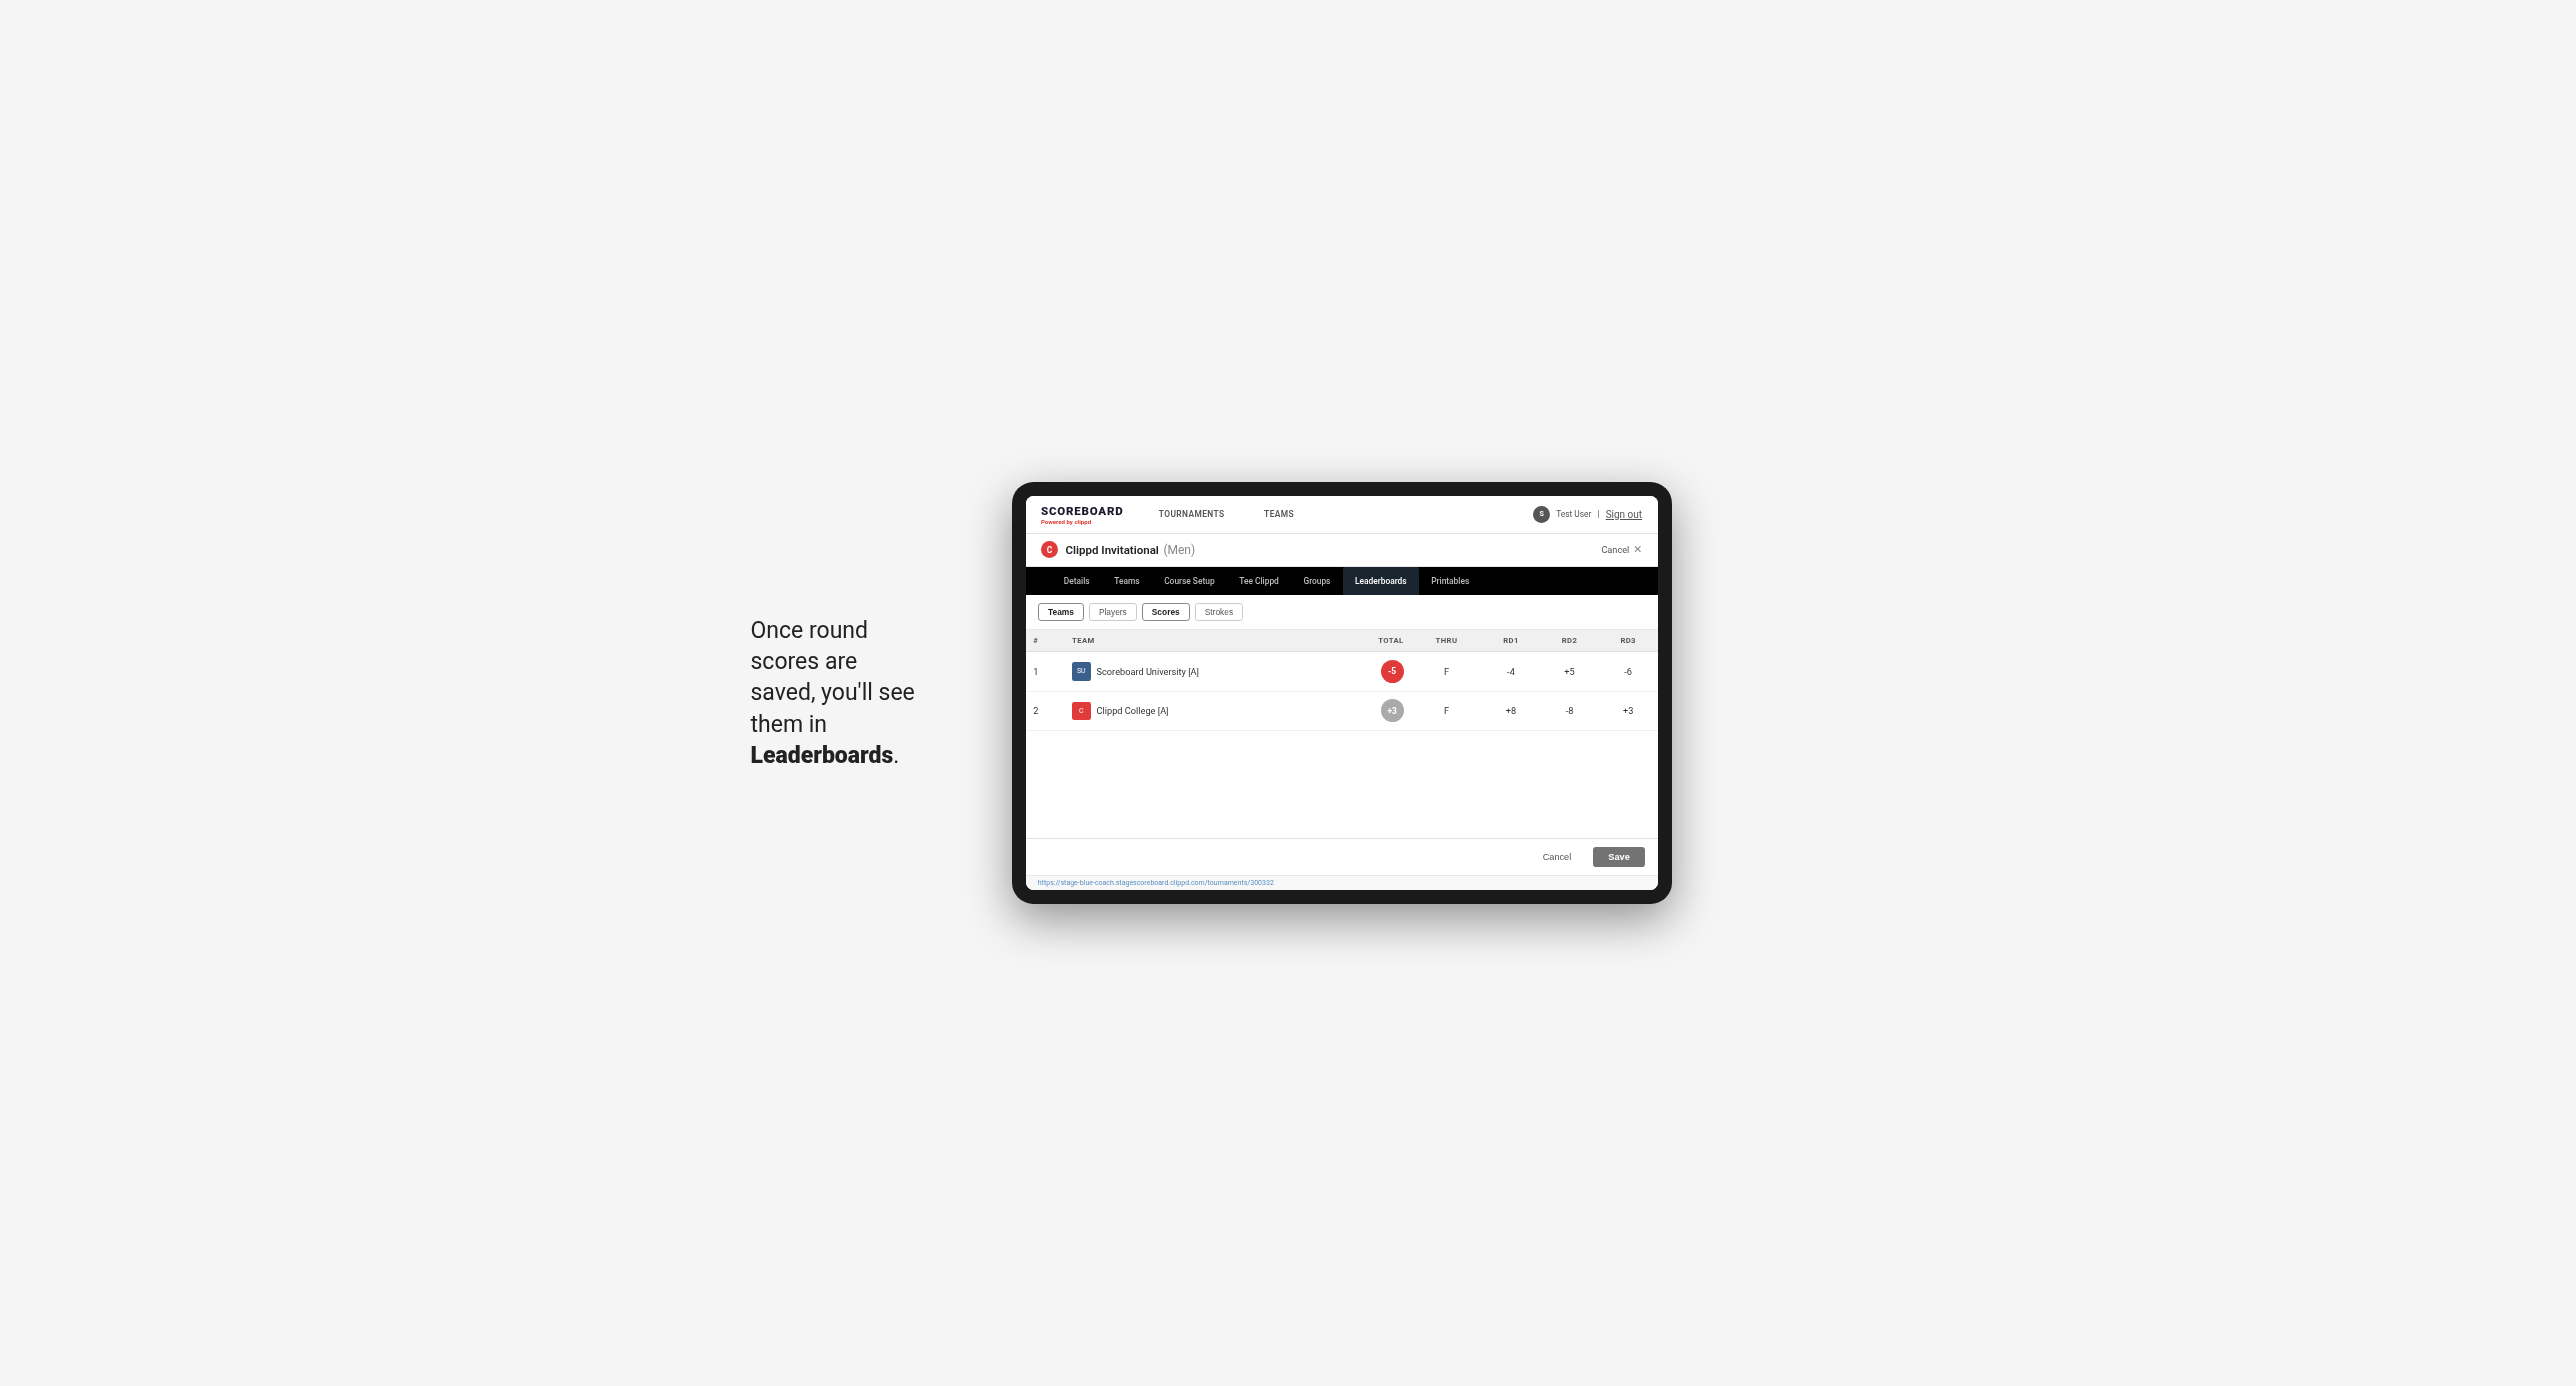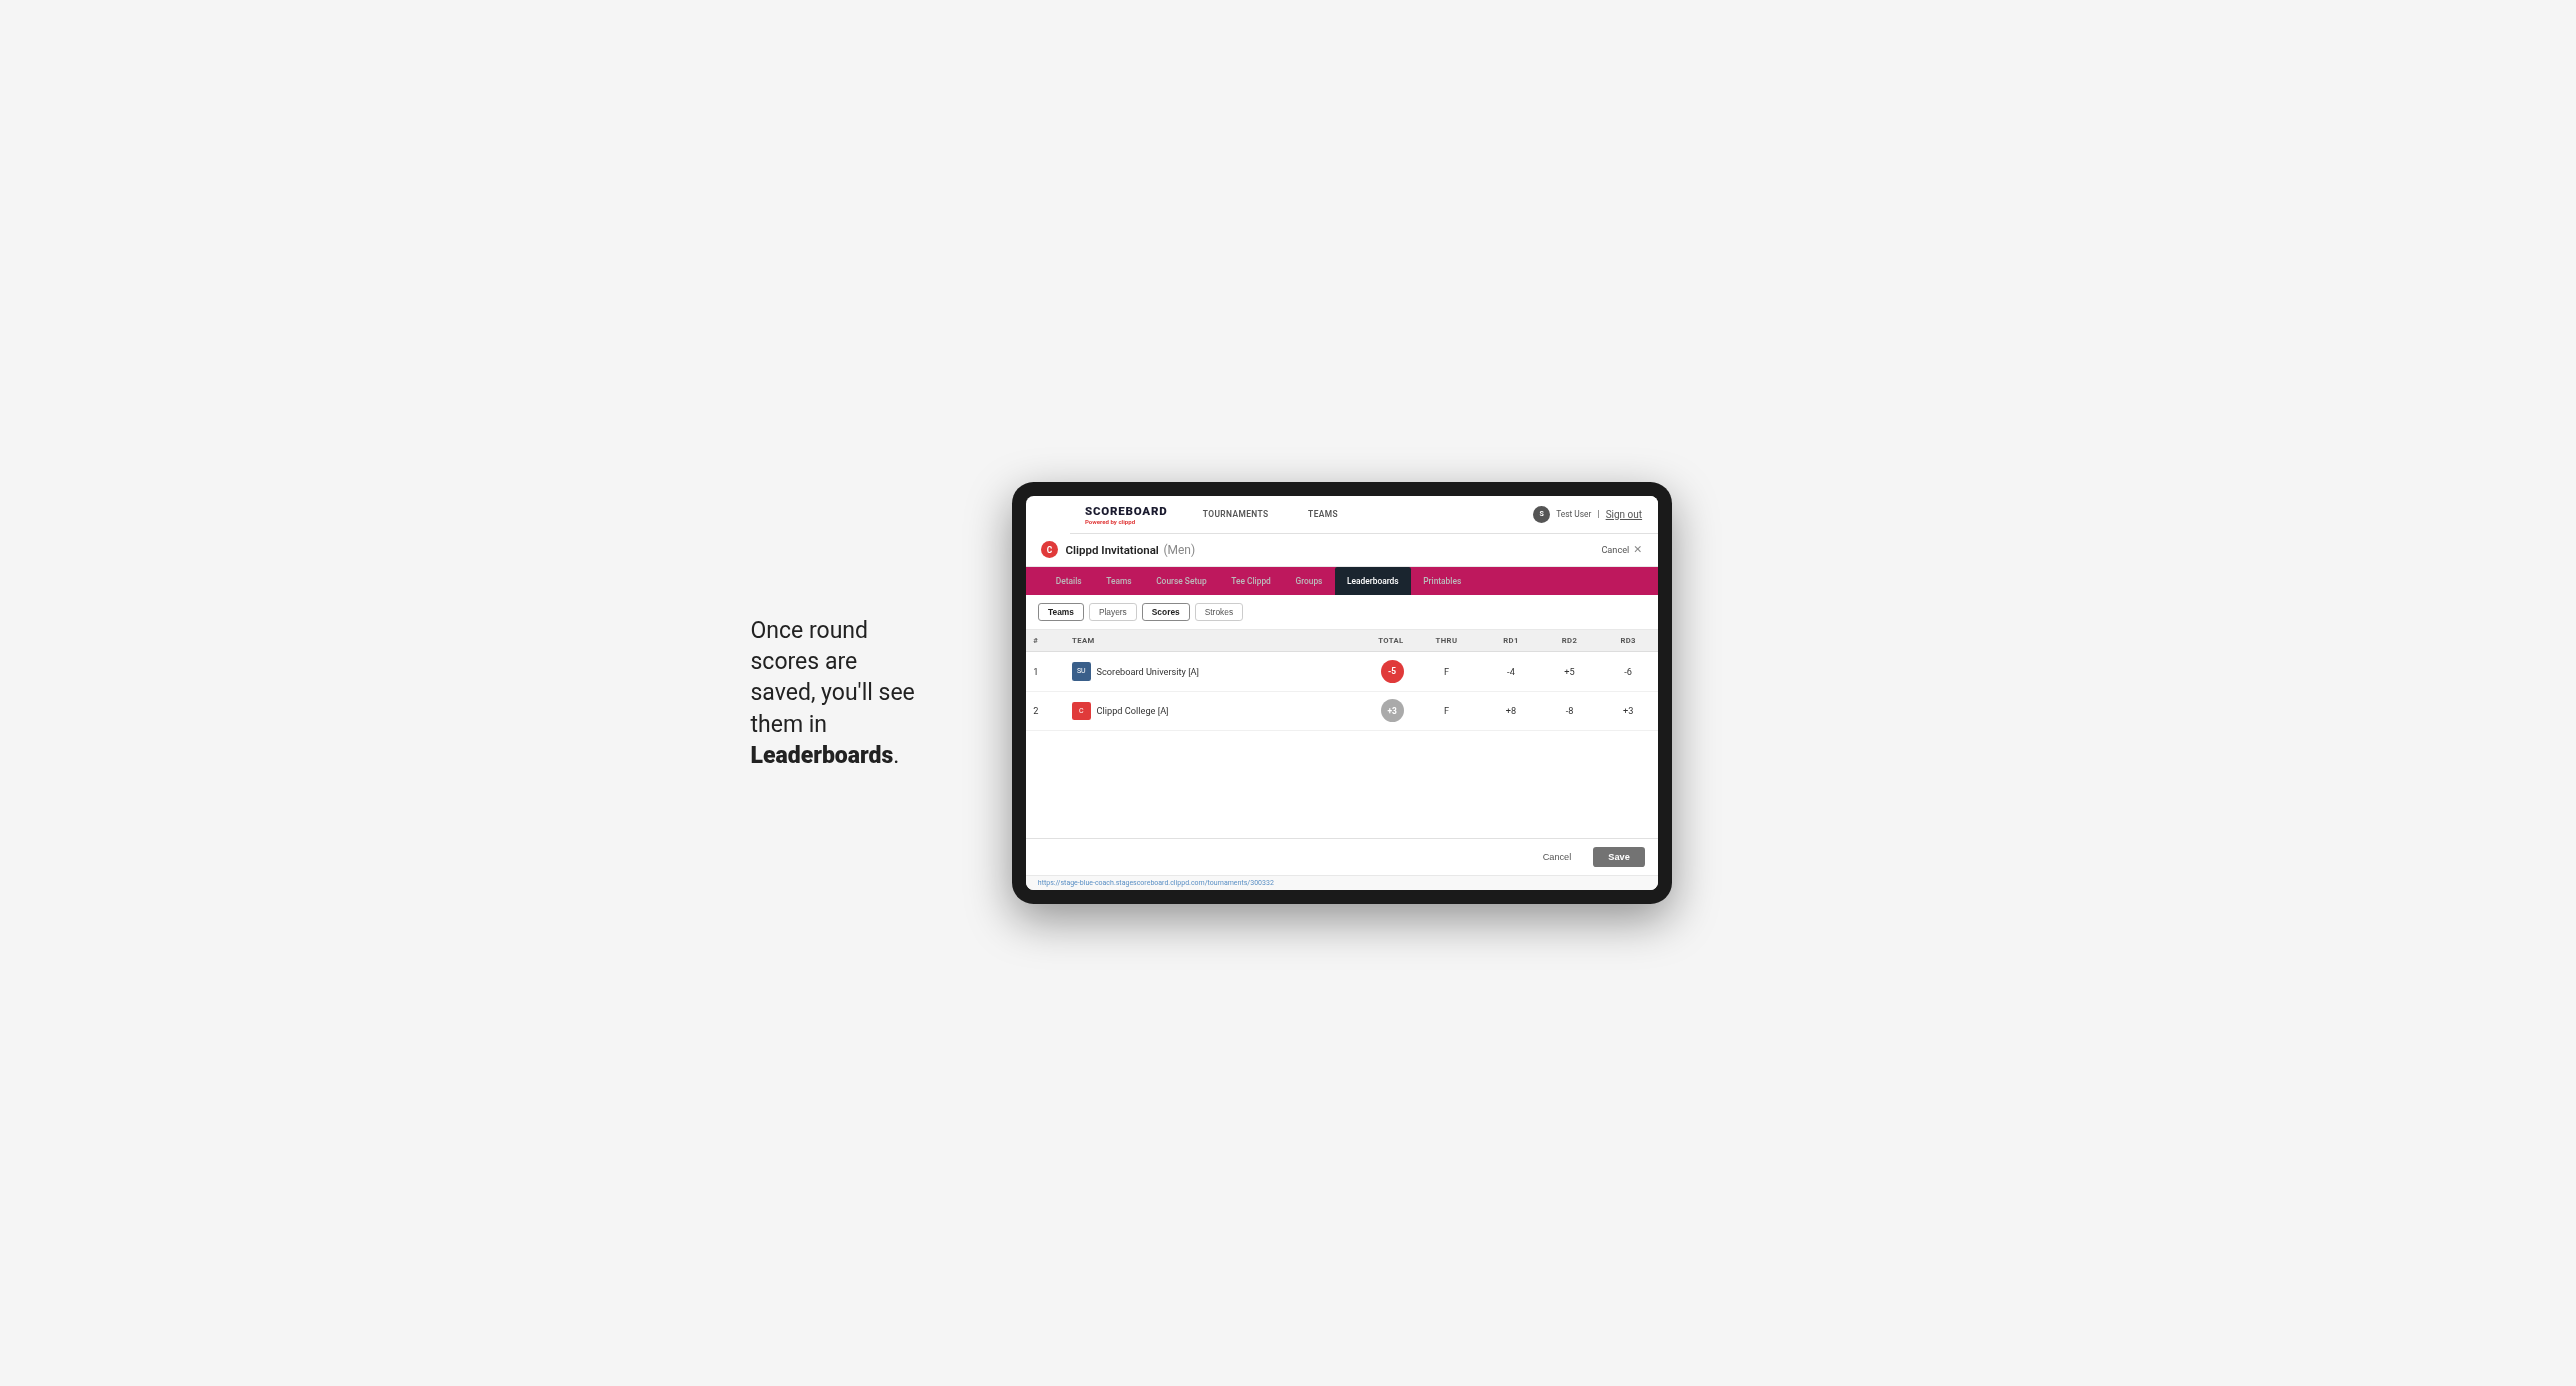--- a/index.html
+++ b/index.html
@@ -35,21 +35,20 @@
       width: 100%;
     }
     
     .top-nav {
       display: flex;
       align-items: center;
       background: #fff;
       border-bottom: 0.8px solid #e0e0e0;
       padding: 0 15.4px;
       height: 38px;
-      margin-left: 44px;
     }
     .logo-area {
       display: flex;
       flex-direction: column;
       margin-right: 23px;
     }
     .logo-text {
       font-size: 11.5px;
       font-weight: 900;
       letter-spacing: 0.8px;
@@ -148,22 +147,22 @@
       color: #555;
       cursor: pointer;
     }
     .cancel-x {
       font-size: 10.7px;
       color: #888;
     }
     
     .sub-tabs {
       display: flex;
-      background: #be185d;
-      padding: 0 18px;
+      background: #000000;
+      padding: 0 26px;
     }
     .sub-tab {
       padding: 9.2px 12.3px;
       font-size: 8.4px;
       color: #bbb;
       cursor: pointer;
       font-weight: 500;
     }
     .sub-tab.active {
       color: #fff;

